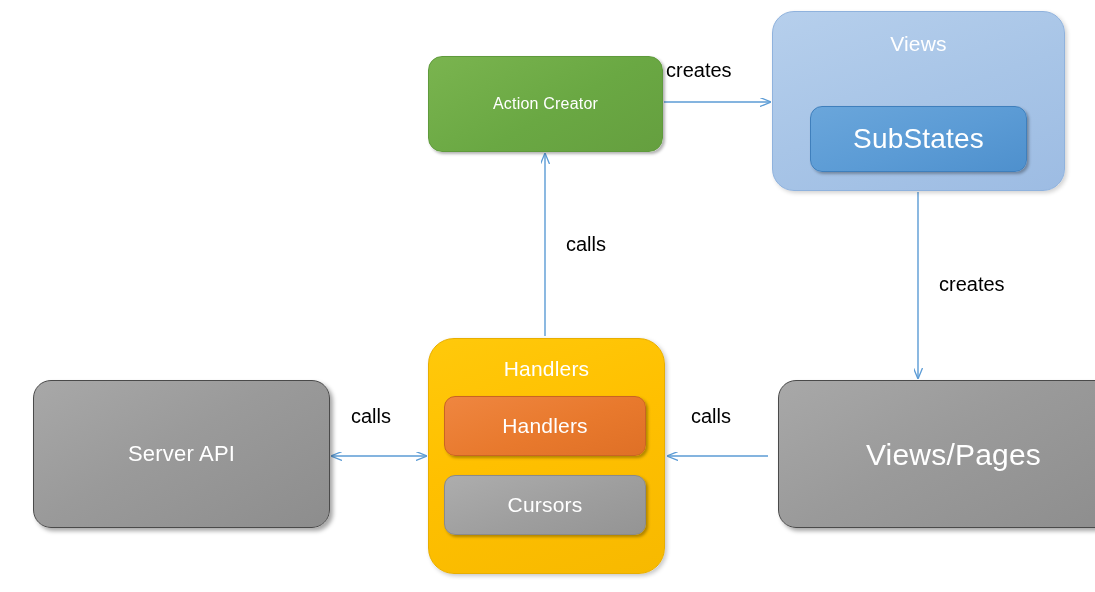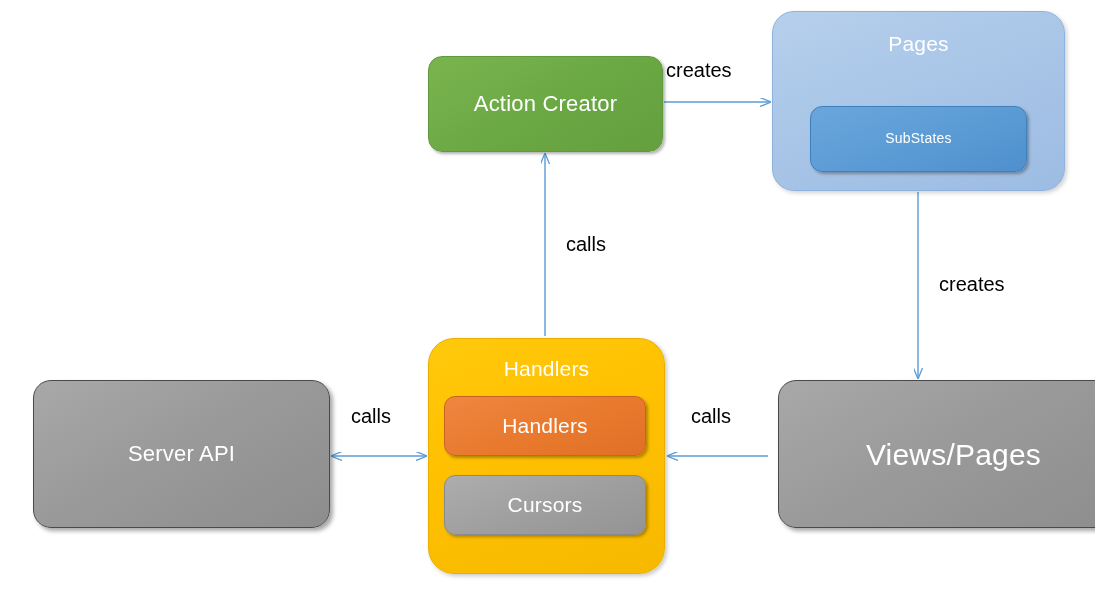--- a/index.html
+++ b/index.html
@@ -34,21 +34,21 @@
     white-space: nowrap;
   }
 
   
   #node-action-creator {
     left: 428px;  top: 56px;
     width: 235px; height: 96px;
     background: linear-gradient(150deg, #7ab44f 0%, #6aa843 55%, #659f3f 100%);
     border: 1px solid #5f9a3c;
     border-radius: 14px;
-    font-size: 22px;
+    font-size: 16px;
     box-shadow: 2px 2px 3px rgba(0,0,0,0.30);
   }
 
   #node-store {
     left: 772px;  top: 11px;
     width: 293px; height: 180px;
     background: linear-gradient(160deg, #b6cfec 0%, #a8c5e7 50%, #9dbce3 100%);
     border: 1px solid #8fb2dd;
     border-radius: 22px;
     align-items: flex-start;
@@ -57,21 +57,21 @@
     font-size: 21px;
     box-shadow: 2px 2px 4px rgba(0,0,0,0.18);
   }
 
   #node-substates {
     left: 810px; top: 106px;
     width: 217px; height: 66px;
     background: linear-gradient(160deg, #6aa6db 0%, #5b9bd5 55%, #4e90cd 100%);
     border: 1px solid #3f7fbc;
     border-radius: 12px;
-    font-size: 14px;
+    font-size: 28px;
     box-shadow: 2px 2px 3px rgba(0,0,0,0.30);
   }
 
   #node-actions {
     left: 428px; top: 338px;
     width: 237px; height: 236px;
     background: linear-gradient(160deg, #ffc90b 0%, #ffc000 45%, #f7b900 100%);
     border: 1px solid #e8ae00;
     border-radius: 26px;
     align-items: flex-start;
@@ -169,21 +169,21 @@
     <line x1="332" y1="456" x2="426" y2="456" stroke="#5b9bd5" stroke-width="1.4" marker-end="url(#arrowhead)" marker-start="url(#arrowtail)"></line>
 
     <line x1="768" y1="456" x2="668" y2="456" stroke="#5b9bd5" stroke-width="1.4" marker-end="url(#arrowhead)"></line>
   </svg>
 
   <div class="node" id="node-action-creator">
     <span class="node-label">Action Creator</span>
   </div>
 
   <div class="node" id="node-store">
-    <span class="node-label">Pages</span>
+    <span class="node-label">Views</span>
   </div>
 
   <div class="node" id="node-substates">
     <span class="node-label">SubStates</span>
   </div>
 
   <div class="node" id="node-actions">
     <span class="node-label">Handlers</span>
   </div>
 

